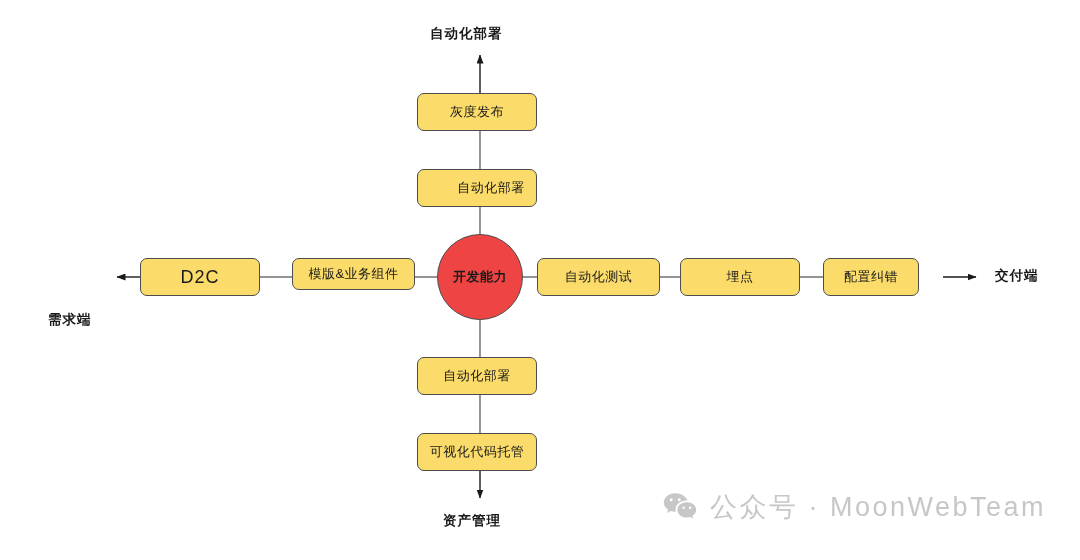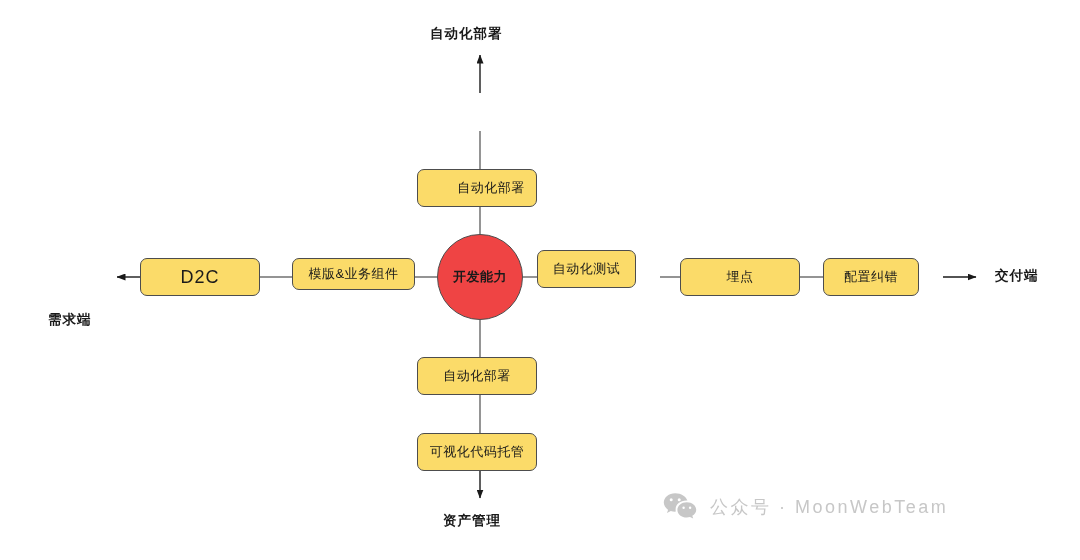--- a/index.html
+++ b/index.html
@@ -83,21 +83,21 @@
     position: absolute;
     left: 663px;
     top: 492px;
     display: flex;
     align-items: center;
     gap: 13px;
     z-index: 5;
     user-select: none;
   }
   #watermark .wm-text {
-    font-size: 18px;
+    font-size: 27px;
     color: #c7c7c7;
     letter-spacing: 2.5px;
     white-space: nowrap;
     line-height: 1;
   }
   #watermark .wm-icon {
     width: 34px;
     height: 30px;
     display: block;
   }
@@ -141,26 +141,27 @@
   <div class="endpoint-label" style="left:430px; top:25px;">自动化部署</div>
 
   <div class="endpoint-label" style="left:995px; top:267px;">交付端</div>
 
   <div class="endpoint-label" style="left:443px; top:512px;">资产管理</div>
 
   <div class="node-box" style="left:292px; top:258px; width:123px; height:32px;">模版&amp;业务组件</div>
 
   <div class="node-box latin" style="left:140px; top:258px; width:120px; height:38px;">D2C</div>
 
-  <div class="node-box" style="left:537px; top:250px; width:99px; height:38px;">自动化测试</div>
+  <div class="node-box" style="left:537px; top:258px; width:123px; height:38px;">自动化测试</div>
 
   <div class="node-box" style="left:680px; top:258px; width:120px; height:38px;">埋点</div>
 
   <div class="node-box" style="left:823px; top:258px; width:96px; height:38px;">配置纠错</div>
 
+  <div class="node-box" style="left:417px; top:93px; width:120px; height:38px;">灰度发布</div>
 
   <div class="node-box" style="left:417px; top:169px; width:120px; height:38px;padding-left:28px;">自动化部署</div>
 
   <div class="node-box" style="left:417px; top:357px; width:120px; height:38px;">自动化部署</div>
 
   <div class="node-box" style="left:417px; top:433px; width:120px; height:38px;">可视化代码托管</div>
 
   <div class="node-hub" style="left:437px; top:234px; width:86px; height:86px;">开发能力</div>
 
   <div id="watermark">

